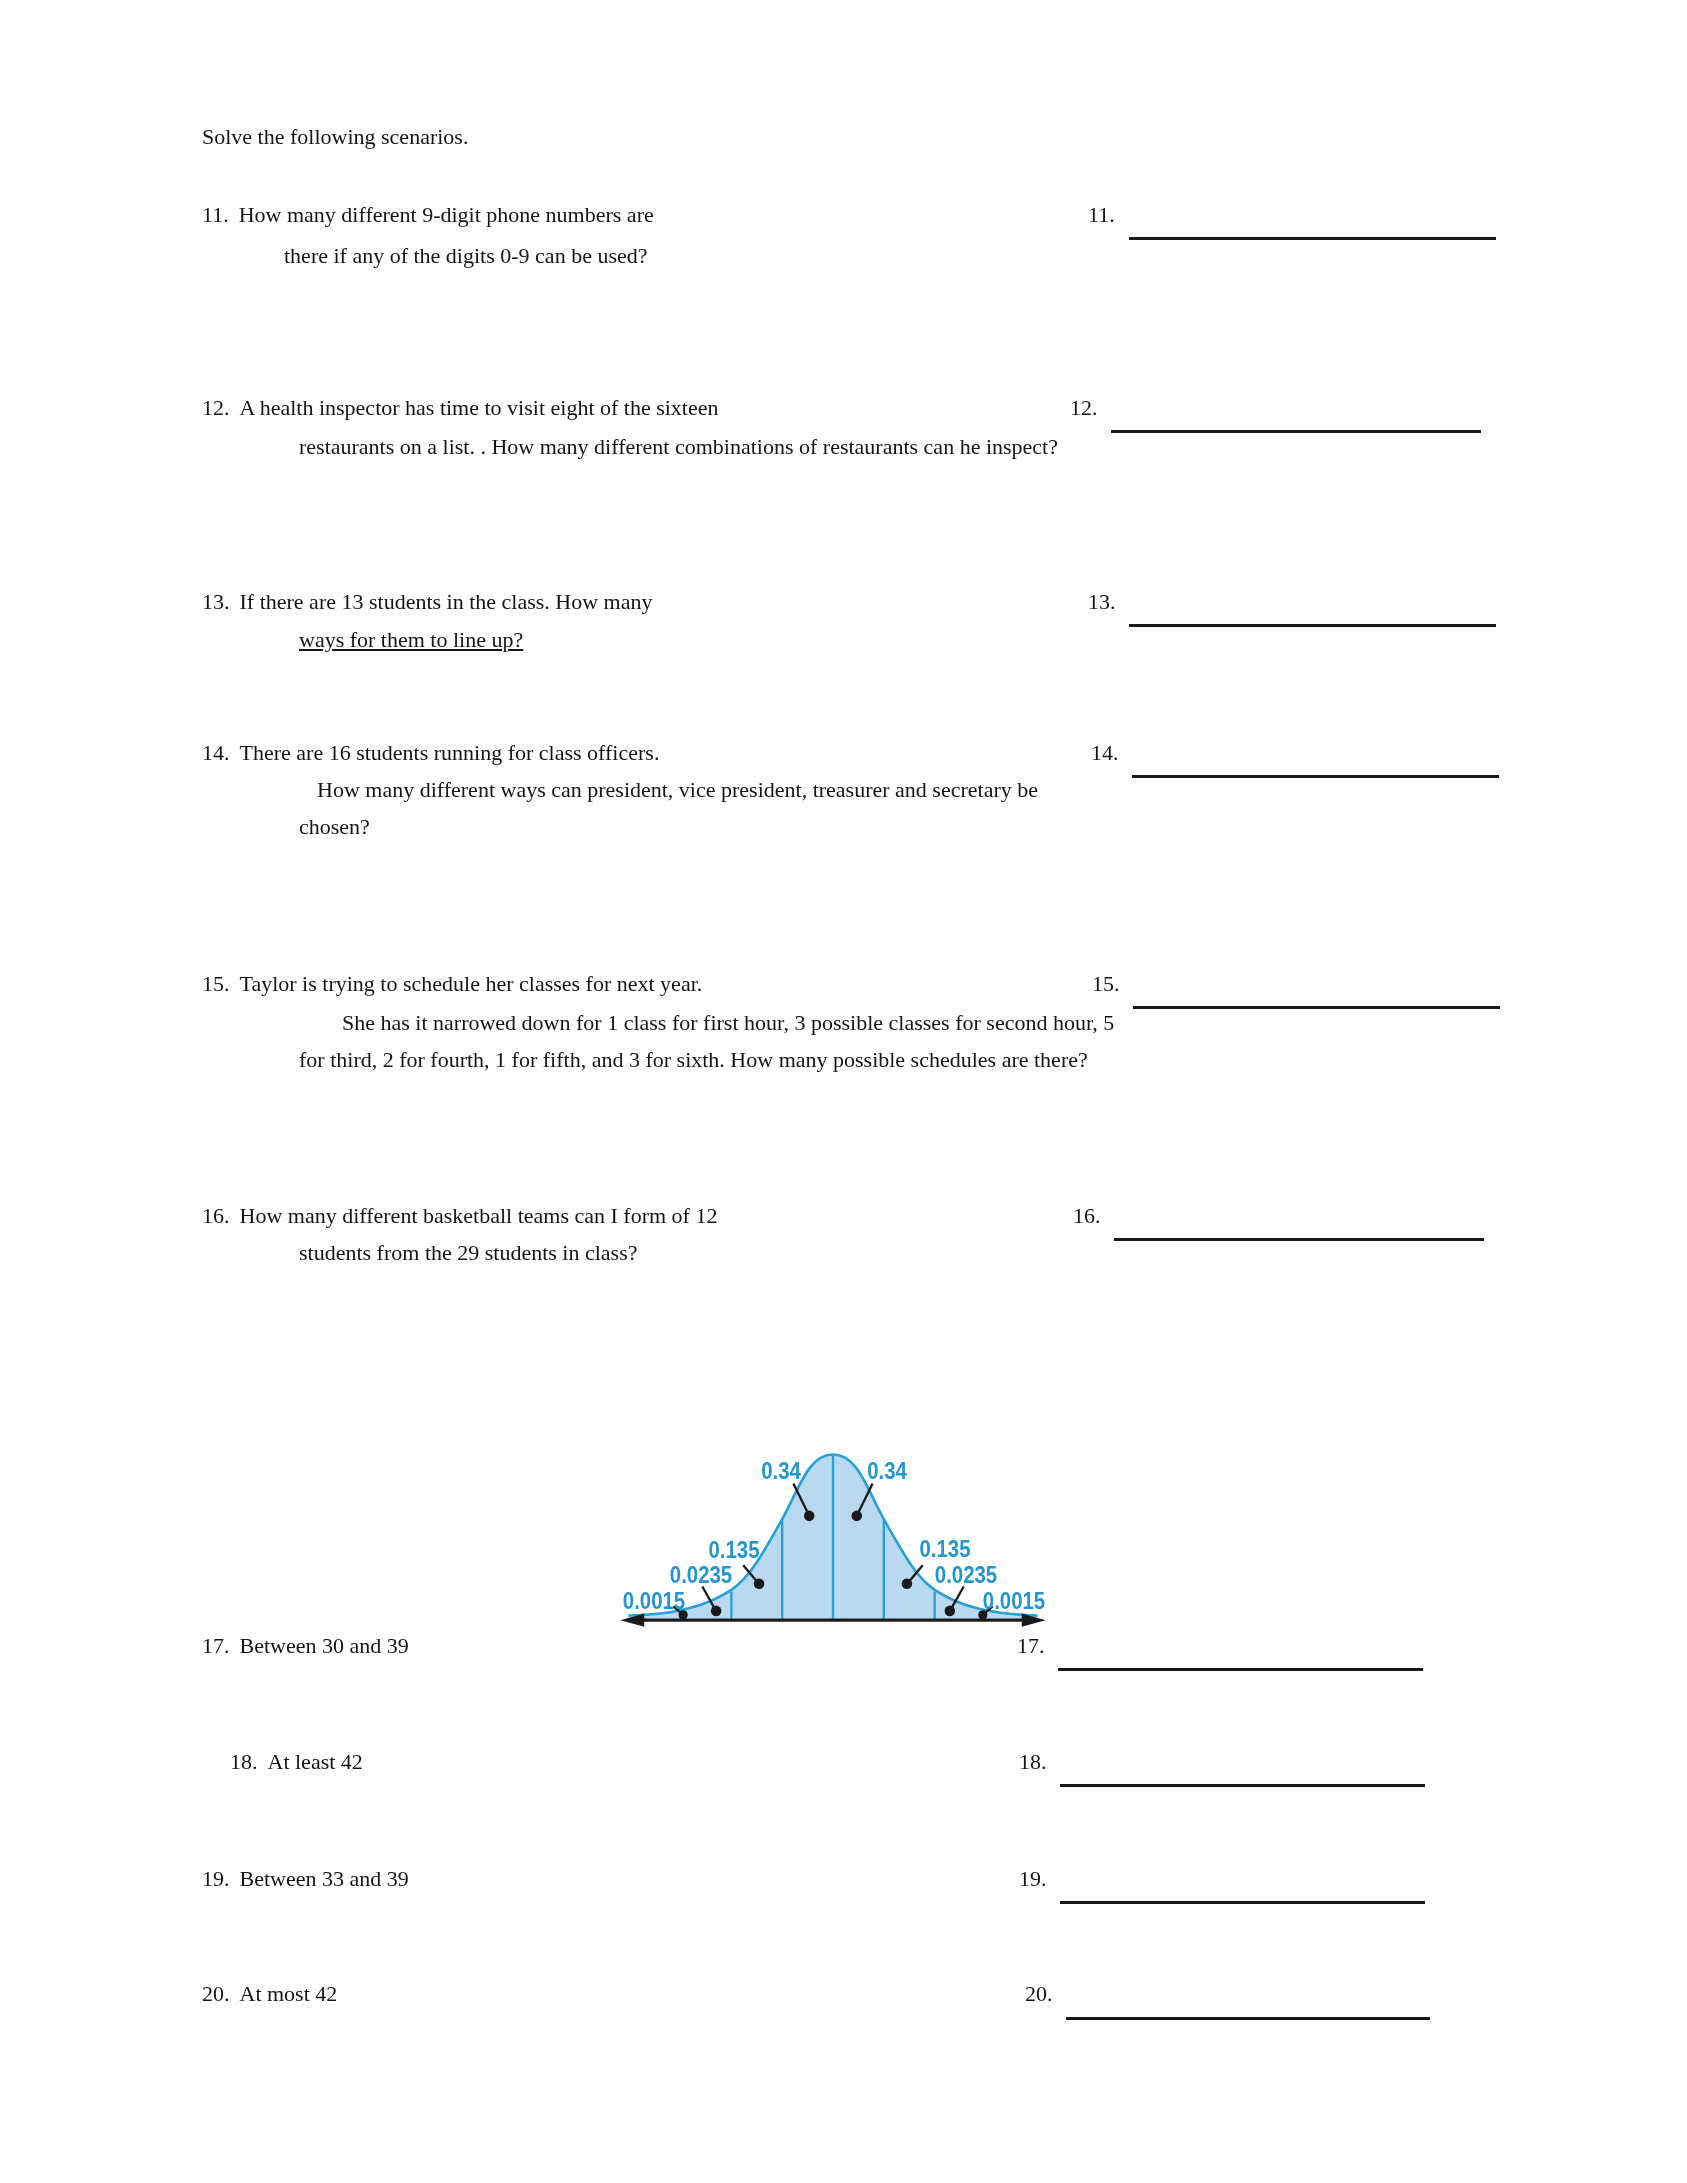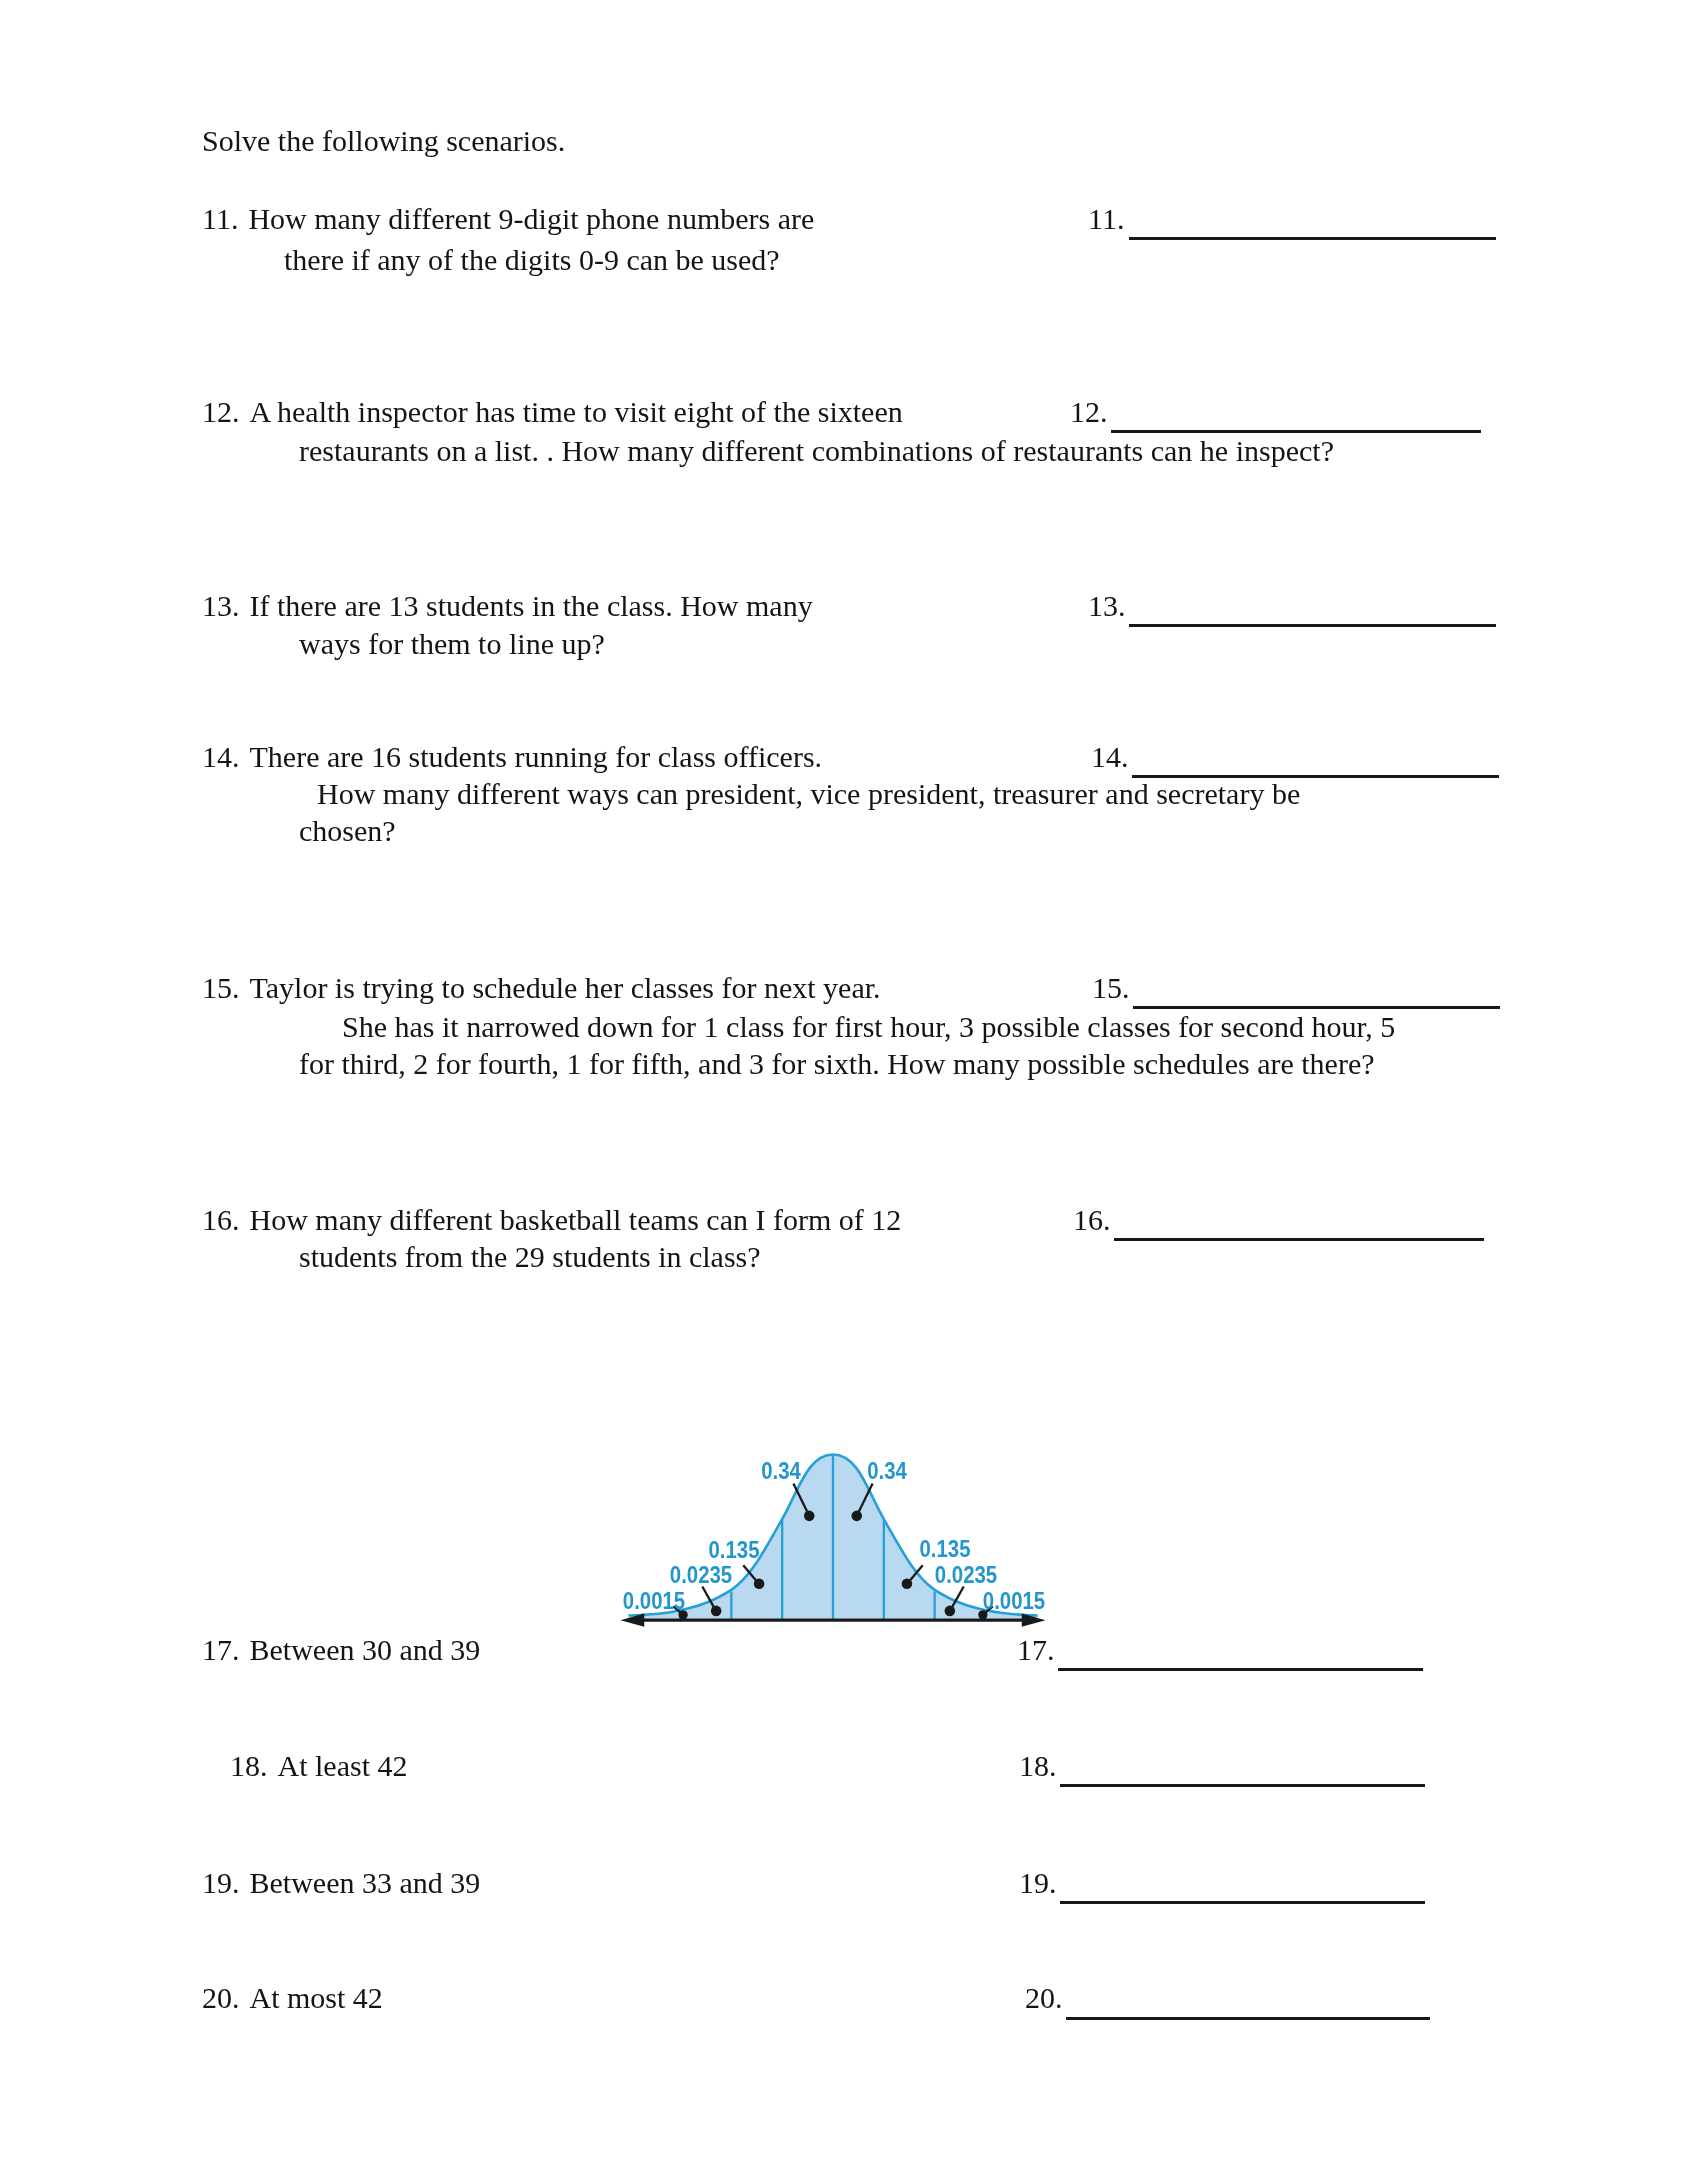--- a/index.html
+++ b/index.html
@@ -11,21 +11,21 @@
     position: relative;
     width: 1687px;
     height: 2183px;
     background: #ffffff;
     font-family: "Liberation Serif", serif;
     color: #141414;
     overflow: hidden;
   }
   .t {
     position: absolute;
-    font-size: 30px;
+    font-size: 22px;
     white-space: nowrap;
     line-height: 1.15;
   }
   .qnum {
     display: inline-block;
     margin-right: 10px;
   }
   .ans-blank {
     position: absolute;
     height: 3.3px;
@@ -58,21 +58,21 @@
   <div id="items-root">
       <div class="t" style="left: 202px; top: 202px;"><span class="qnum">11.</span><span>How many different 9-digit phone numbers are</span></div>
       <div class="t" style="left: 284px; top: 243px;">there if any of the digits 0-9 can be used?</div>
       <div class="t" style="left: 1088px; top: 202px;">11.</div>
       <div class="ans-blank" style="left: 1129px; top: 237px; width: 367px;"></div>
       <div class="t" style="left: 202px; top: 395px;"><span class="qnum">12.</span><span>A health inspector has time to visit eight of the sixteen</span></div>
       <div class="t" style="left: 299px; top: 434px;">restaurants on a list. . How many different combinations of restaurants can he inspect?</div>
       <div class="t" style="left: 1070px; top: 395px;">12.</div>
       <div class="ans-blank" style="left: 1111px; top: 430px; width: 370px;"></div>
       <div class="t" style="left: 202px; top: 589px;"><span class="qnum">13.</span><span>If there are 13 students in the class. How many</span></div>
-      <div class="t" style="left: 299px; top: 627px;">ways for them to line up?</div>
+      <div class="t" style="left: 299px; top: 627px; text-decoration: underline;">ways for them to line up?</div>
       <div class="t" style="left: 1088px; top: 589px;">13.</div>
       <div class="ans-blank" style="left: 1129px; top: 624px; width: 367px;"></div>
       <div class="t" style="left: 202px; top: 740px;"><span class="qnum">14.</span><span>There are 16 students running for class officers.</span></div>
       <div class="t" style="left: 317px; top: 777px;">How many different ways can president, vice president, treasurer and secretary be</div>
       <div class="t" style="left: 299px; top: 814px;">chosen?</div>
       <div class="t" style="left: 1091px; top: 740px;">14.</div>
       <div class="ans-blank" style="left: 1132px; top: 775px; width: 367px;"></div>
       <div class="t" style="left: 202px; top: 971px;"><span class="qnum">15.</span><span>Taylor is trying to schedule her classes for next year.</span></div>
       <div class="t" style="left: 299px; top: 1010px; margin-left: 43px;">She has it narrowed down for 1 class for first hour, 3 possible classes for second hour, 5</div>
       <div class="t" style="left: 299px; top: 1047px;">for third, 2 for fourth, 1 for fifth, and 3 for sixth. How many possible schedules are there?</div>

